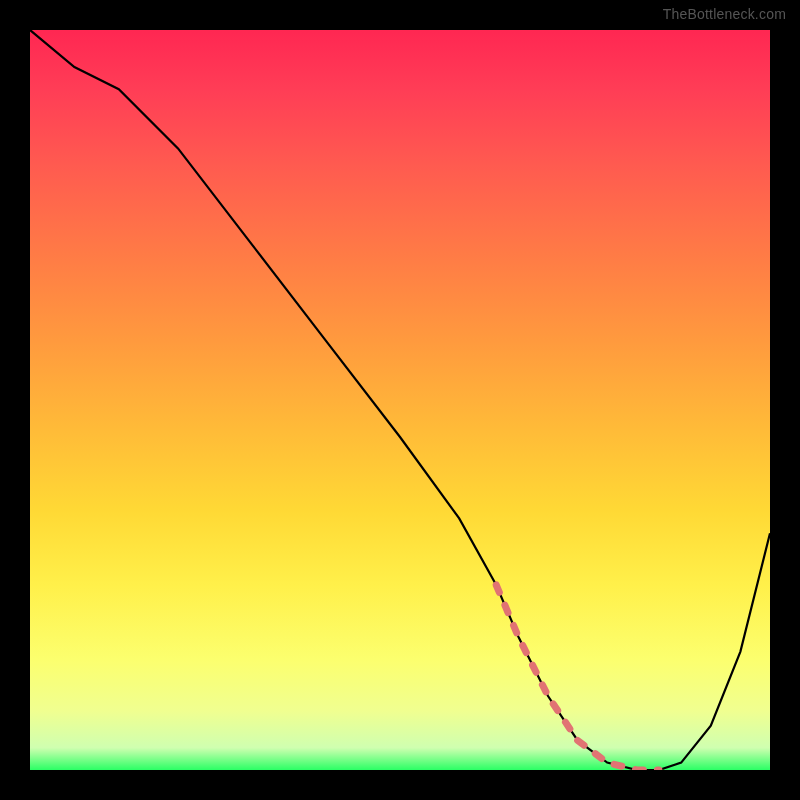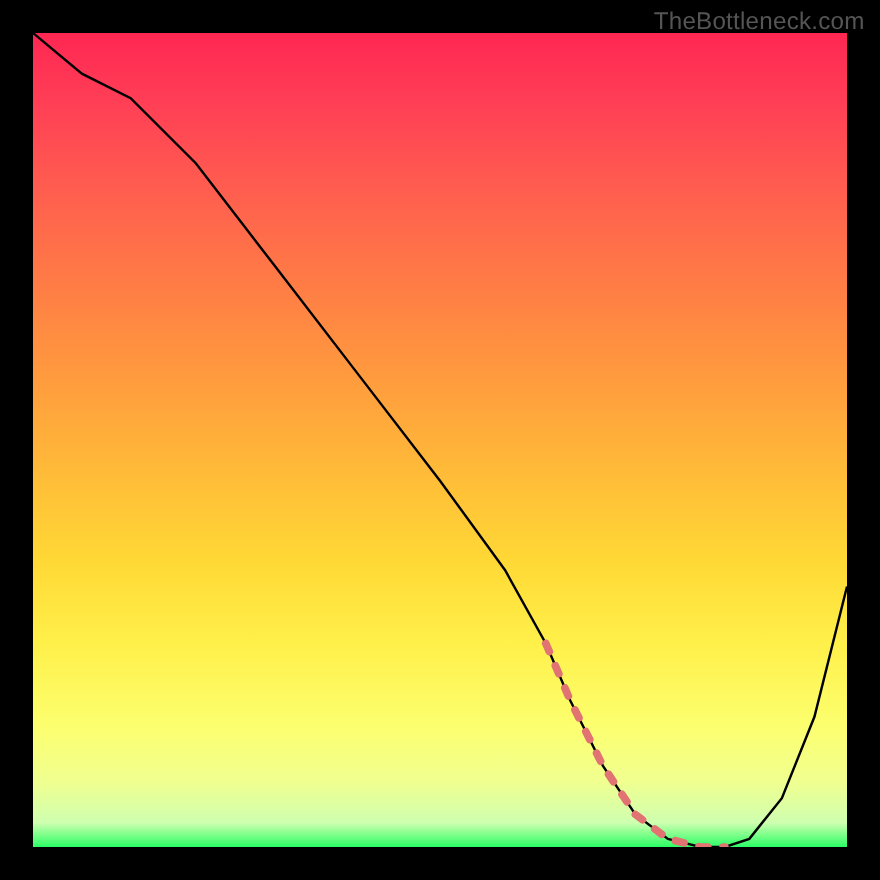--- a/index.html
+++ b/index.html
@@ -54,21 +54,21 @@
     top: 0;
     width: 740px;
     height: 740px;
     pointer-events: none;
   }
   .watermark {
     position: absolute;
     top: 6px;
     right: 14px;
     font-family: Arial, Helvetica, sans-serif;
-    font-size: 22px;
+    font-size: 14px;
     color: #555;
     letter-spacing: 0.2px;
   }
 </style>
 </head>
 <body>
 
 <div class="frame">
 
   <div class="plot-area">

